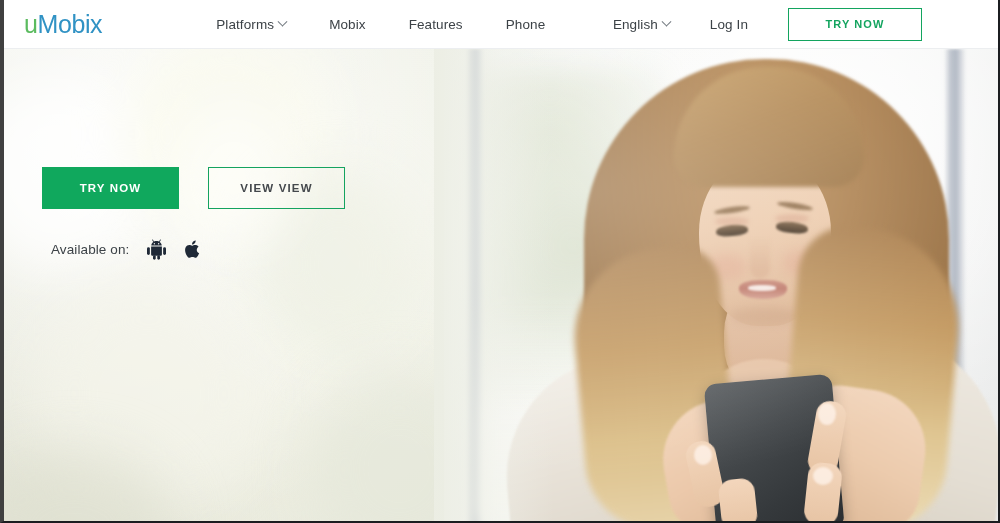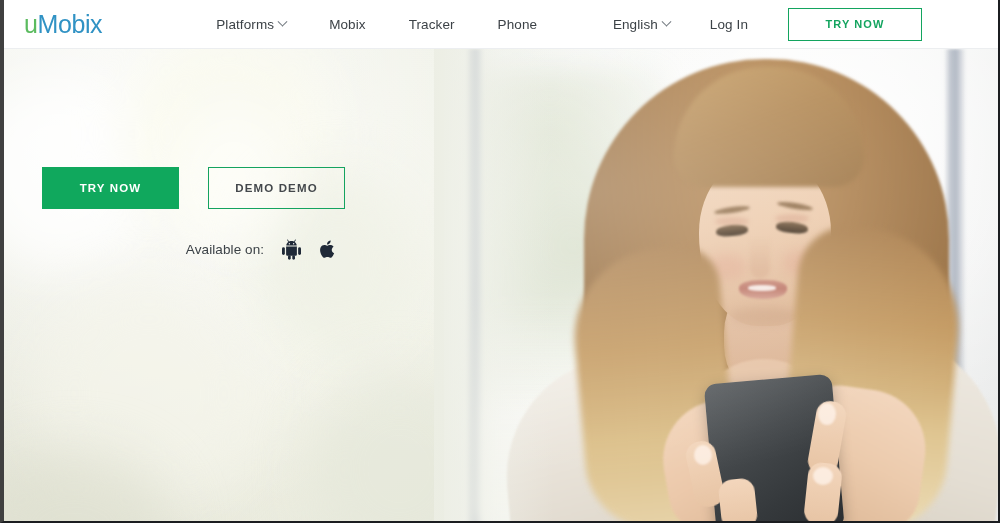--- a/index.html
+++ b/index.html
@@ -422,21 +422,20 @@
     align-items: center;
     justify-content: center;
     cursor: pointer;
     white-space: nowrap;
   }
   .avail-row {
     display: flex;
     align-items: center;
     gap: 18px;
     padding-left: 9px;
-    justify-content: center;
   }
   .avail-label {
     font-size: 13.5px;
     color: #3c4247;
     letter-spacing: 0.1px;
     white-space: nowrap;
   }
   .store-icon {
     display: inline-flex;
     align-items: center;
@@ -458,21 +457,21 @@
 
     <nav class="nav-main">
 
       <span class="nav-link">
         <span>Platforms</span>
         <span class="chev"></span>
       </span>
 
       <span class="nav-link">Mobix</span>
 
-      <span class="nav-link">Tracker</span>
+      <span class="nav-link">Features</span>
 
       <span class="nav-link">Phone</span>
 
     </nav>
 
     <div class="nav-right">
 
       <span class="nav-link">
         <span>English</span>
         <span class="chev"></span>
@@ -538,21 +537,21 @@
 
     <div class="soft-overlay"></div>
     <div class="edge-fade"></div>
 
     <div class="hero-copy">
 
 
 
       <div class="cta-row">
         <button class="btn-try">TRY NOW</button>
-        <button class="btn-demo">DEMO DEMO</button>
+        <button class="btn-demo">VIEW VIEW</button>
       </div>
 
       <div class="avail-row">
         <span class="avail-label">Available on:</span>
 
         <span class="store-icon">
           <svg width="19" height="21" viewBox="0 0 24 26" aria-hidden="true">
             <g fill="#1f2937">
               <rect x="0" y="10" width="3.6" height="10" rx="1.8"></rect>
               <rect x="20.4" y="10" width="3.6" height="10" rx="1.8"></rect>

